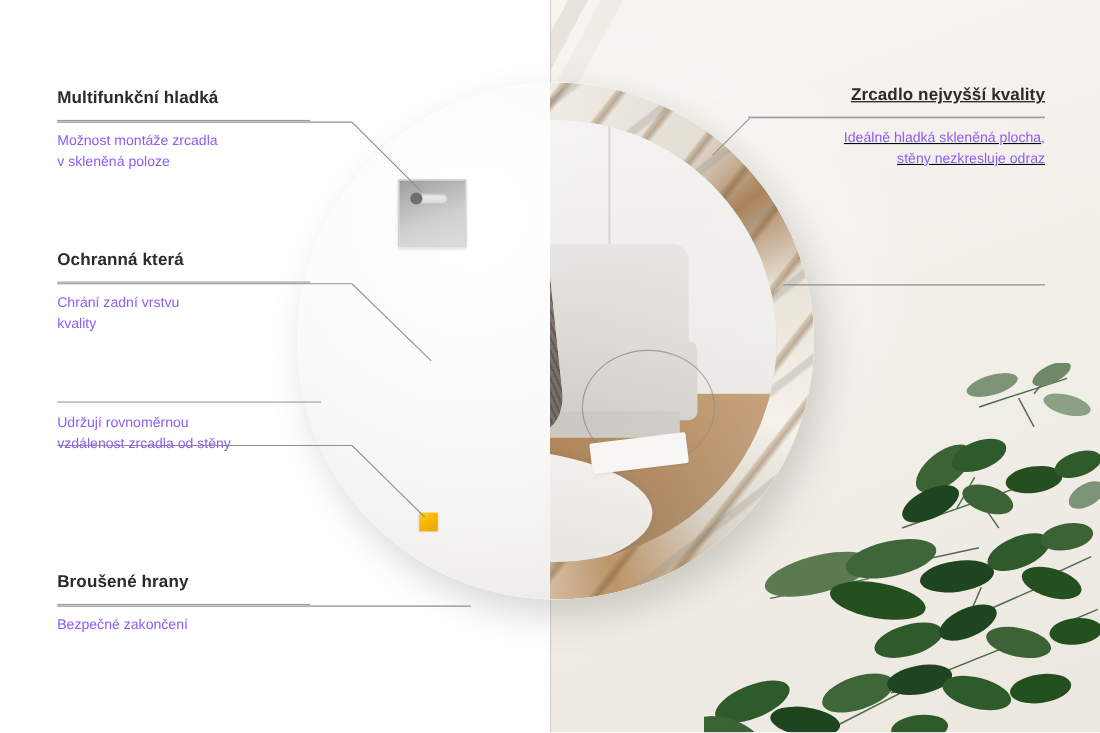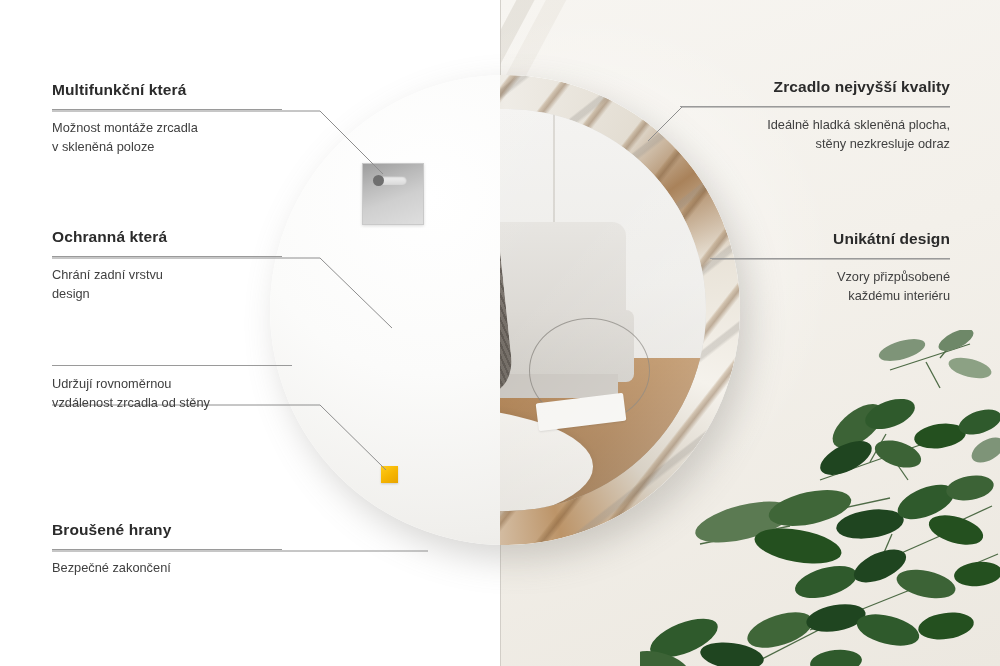--- a/index.html
+++ b/index.html
@@ -218,24 +218,24 @@
   
   .callout { position:absolute; }
   .callout h3 {
     font-size:15.5px; font-weight:bold; color:#2b2b2b;
     letter-spacing:0.1px; line-height:1.28;
   }
   .callout .rule {
     height:1px; background:#9a9a9a; margin:9px 0 9px 0;
   }
   .callout p {
-    font-size:12.8px; color:#404040; line-height:1.48; font-weight:400;
+    font-size:12.8px; color:#8b5cf6; line-height:1.48; font-weight:400;
   }
   .callout.left { text-align:left; }
-  .callout.right { text-align:right; }
+  .callout.right { text-align:right;text-decoration:underline; }
 
   
   #lines { position:absolute; left:0; top:0; width:1000px; height:666px; pointer-events:none; }
 </style>
 </head>
 <body>
 
 <div id="stage">
 
   <div class="bg-left"></div>
@@ -342,34 +342,34 @@
       <path d="M52 111 L320 111 L383 174"></path>
       <path d="M52 258 L320 258 L392 328"></path>
       <path d="M52 405 L320 405 L386 470"></path>
       <path d="M52 551 L428 551"></path>
       <path d="M950 107 L682 107 L648 141"></path>
       <path d="M950 259 L712 259"></path>
     </g>
   </svg>
 
   <div class="callout left" style="left:52px; top:80px; width:230px;">
-    <h3>Multifunkční která</h3>
+    <h3>Multifunkční hladká</h3>
     <div class="rule"></div>
     <p>
       <span>Možnost montáže zrcadla</span><br>
       <span>v skleněná poloze</span>
     </p>
   </div>
 
   <div class="callout left" style="left:52px; top:227px; width:230px;">
     <h3>Ochranná která</h3>
     <div class="rule"></div>
     <p>
       <span>Chrání zadní vrstvu</span><br>
-      <span>design</span>
+      <span>kvality</span>
     </p>
   </div>
 
   <div class="callout left" style="left:52px; top:356px; width:240px;">
     <div class="rule"></div>
     <p>
       <span>Udržují rovnoměrnou</span><br>
       <span>vzdálenost zrcadla od stěny</span>
     </p>
   </div>
@@ -384,22 +384,14 @@
 
   <div class="callout right" style="left:680px; top:77px; width:270px;">
     <h3>Zrcadlo nejvyšší kvality</h3>
     <div class="rule"></div>
     <p>
       <span>Ideálně hladká skleněná plocha,</span><br>
       <span>stěny nezkresluje odraz</span>
     </p>
   </div>
 
-  <div class="callout right" style="left:710px; top:229px; width:240px;">
-    <h3>Unikátní design</h3>
-    <div class="rule"></div>
-    <p>
-      <span>Vzory přizpůsobené</span><br>
-      <span>každému interiéru</span>
-    </p>
-  </div>
 
 </div>
 
 </body></html>

